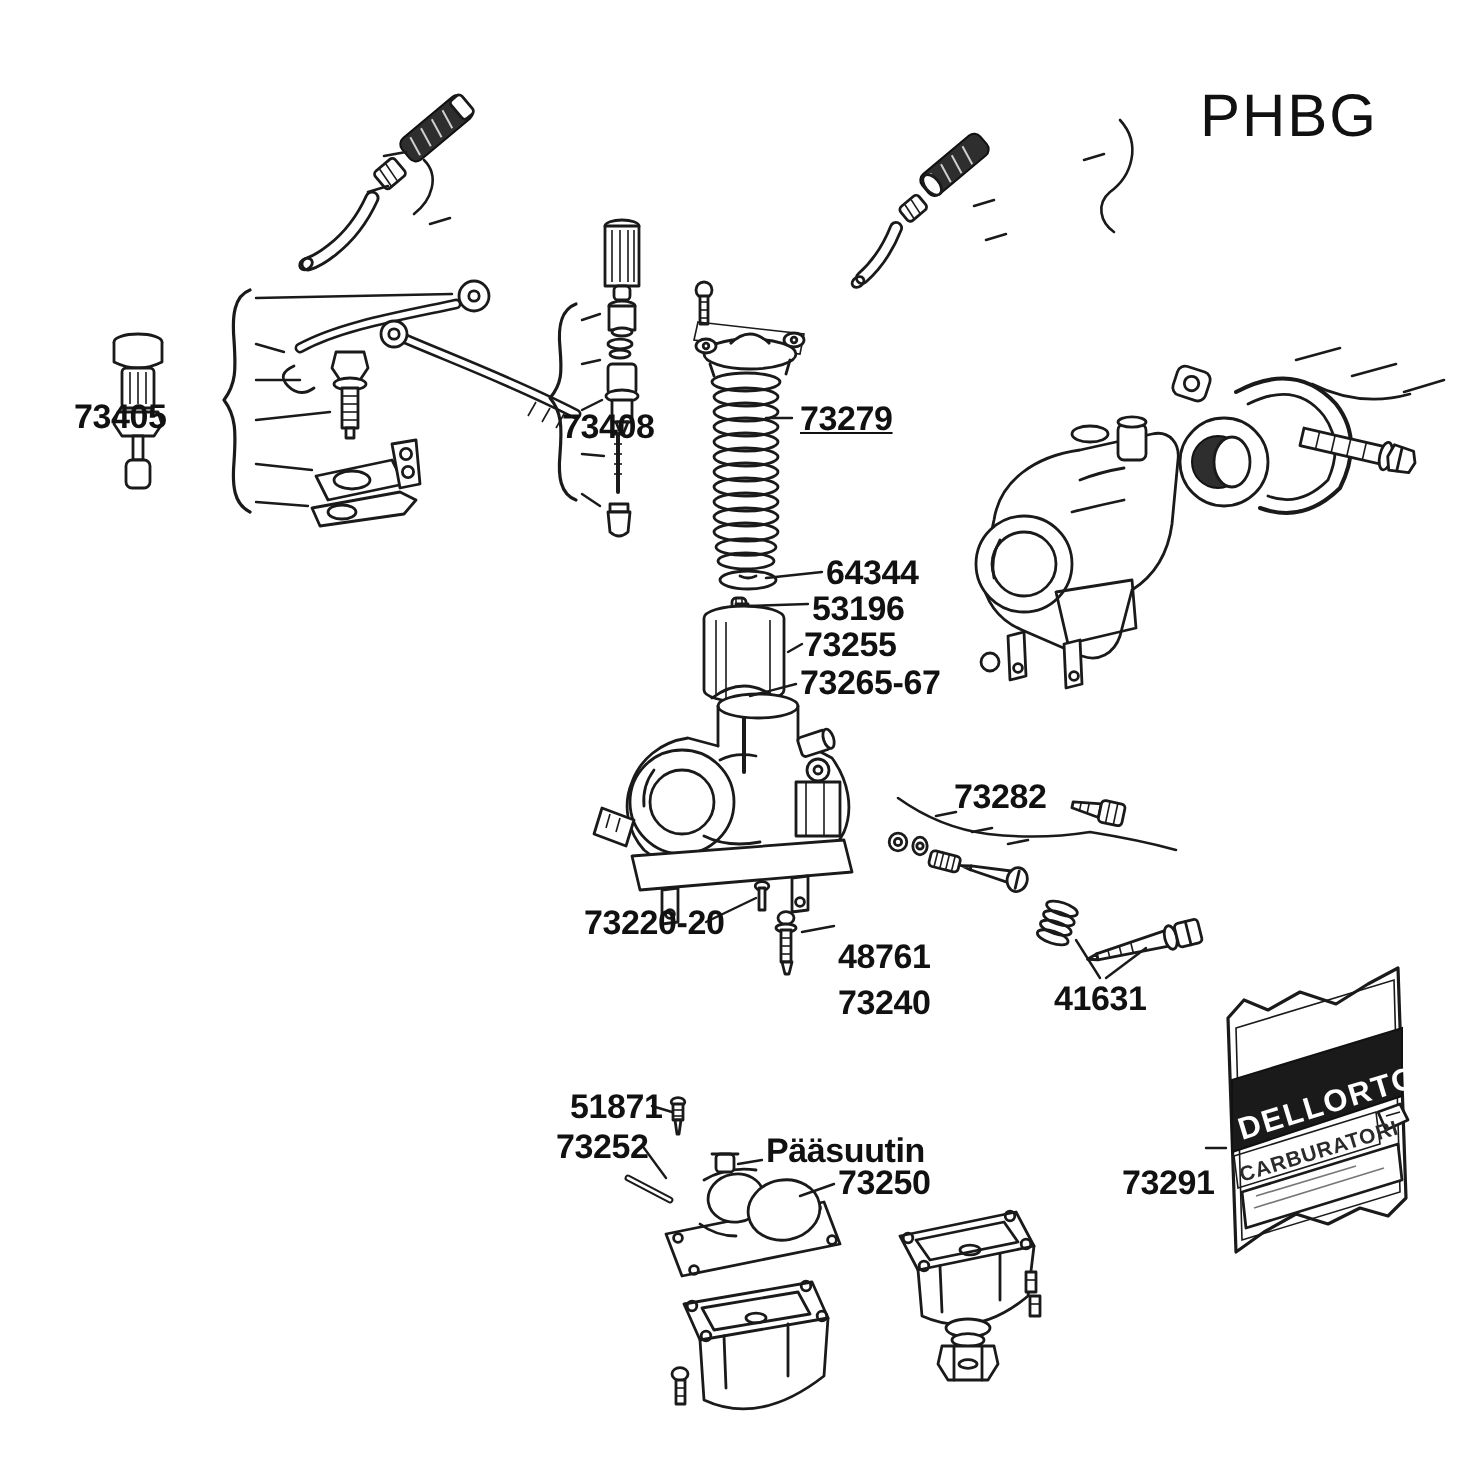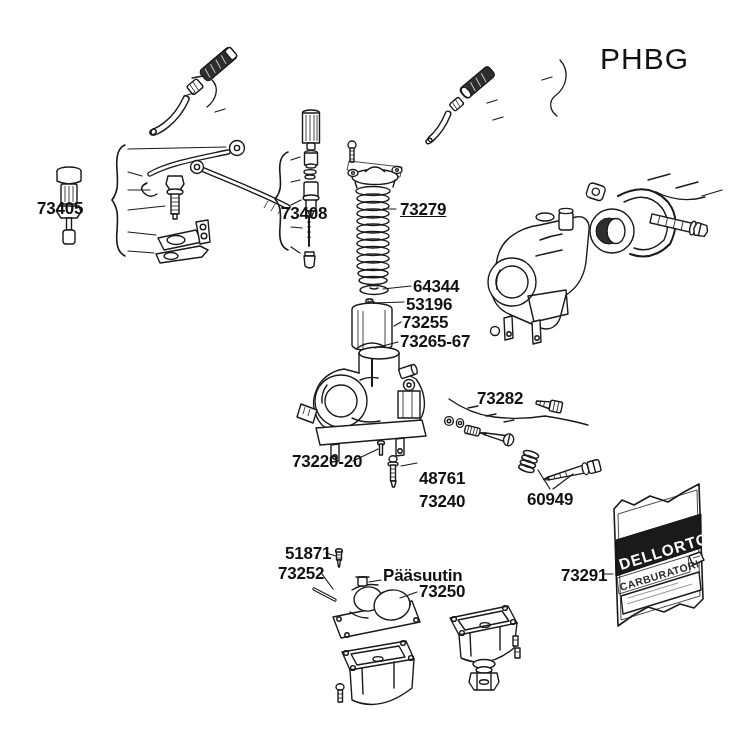--- a/index.html
+++ b/index.html
@@ -473,19 +473,19 @@
   <span class="lbl" style="left:249px;top:204px;margin-left:32px;">73408</span>
   <span class="lbl" style="left:400px;top:200px;text-decoration:underline;">73279</span>
   <span class="lbl" style="left:413px;top:277px;">64344</span>
   <span class="lbl" style="left:406px;top:295px;">53196</span>
   <span class="lbl" style="left:402px;top:313px;">73255</span>
   <span class="lbl" style="left:400px;top:332px;">73265-67</span>
   <span class="lbl" style="left:477px;top:389px;">73282</span>
   <span class="lbl" style="left:292px;top:452px;">73220-20</span>
   <span class="lbl" style="left:419px;top:460px;margin-top:32px;">73240</span>
   <span class="lbl" style="left:419px;top:469px;">48761</span>
-  <span class="lbl" style="left:527px;top:490px;">60949</span>
+  <span class="lbl" style="left:527px;top:490px;">41631</span>
   <span class="lbl" style="left:285px;top:544px;">51871</span>
   <span class="lbl" style="left:278px;top:564px;">73252</span>
   <span class="lbl" style="left:383px;top:566px;">Pääsuutin</span>
   <span class="lbl" style="left:419px;top:582px;text-align:center;">73250</span>
-  <span class="lbl" style="left:561px;top:566px;">73291</span>
+  <span class="lbl" style="left:561px;top:582px;">73291</span>
 </div>
 
 </body></html>

